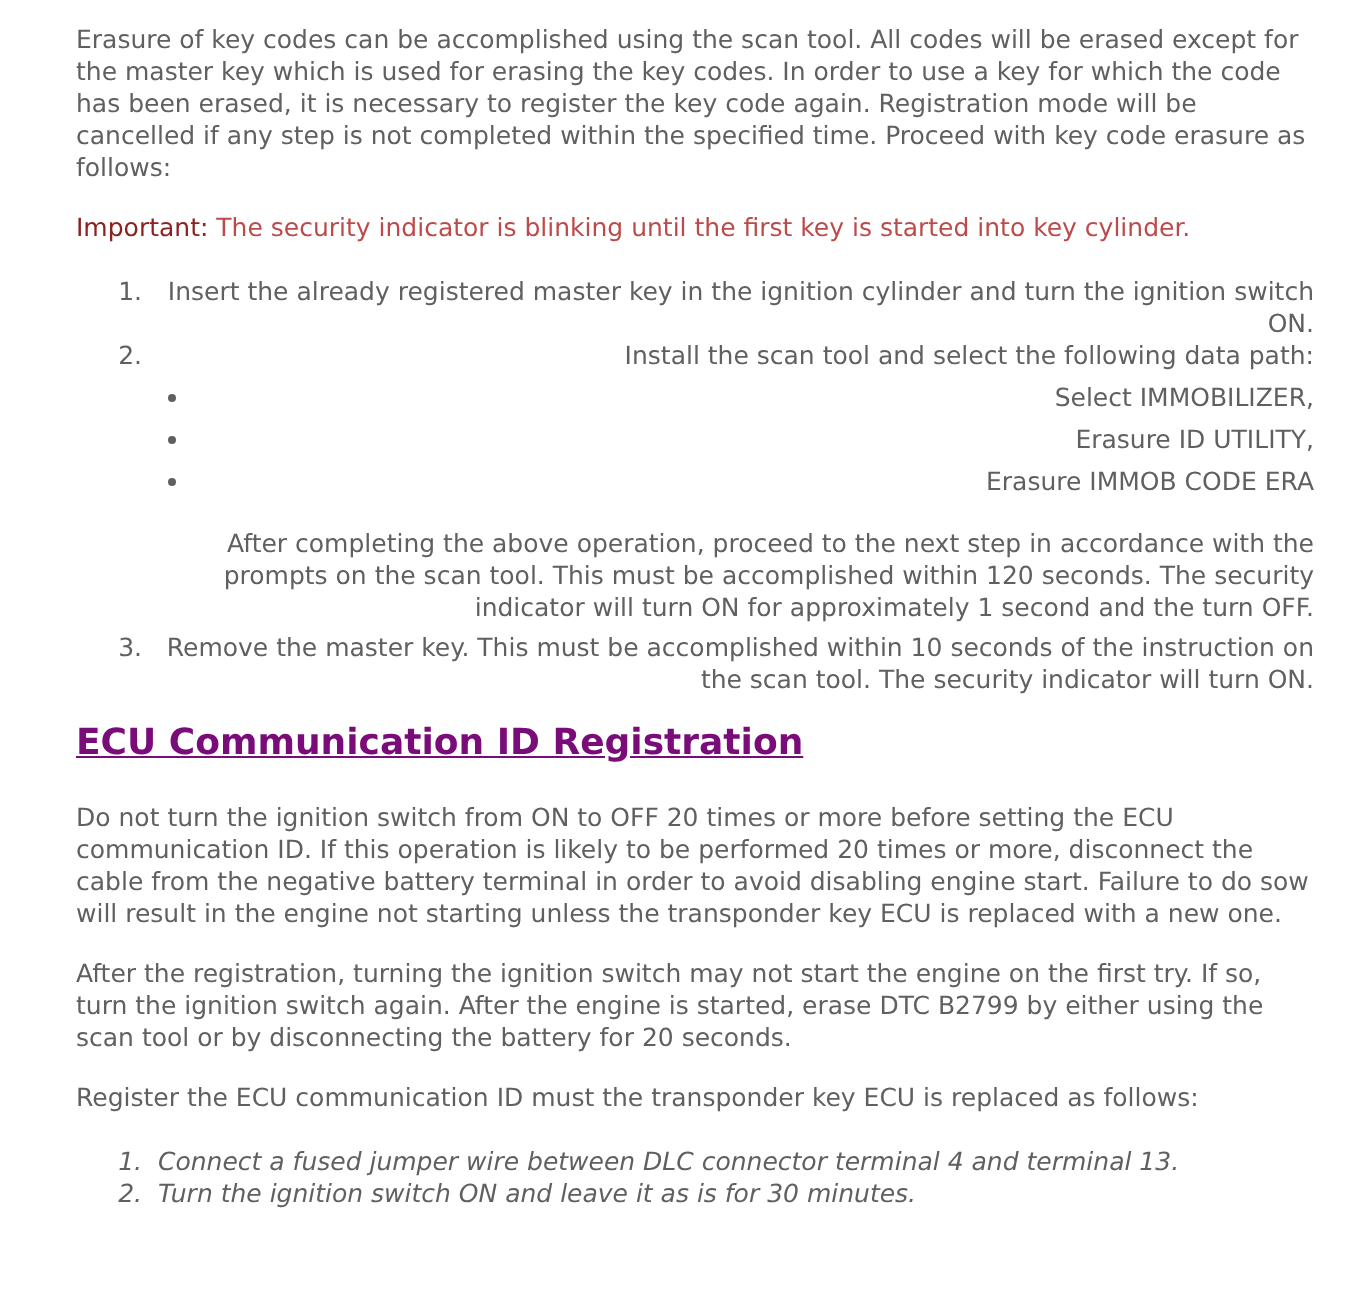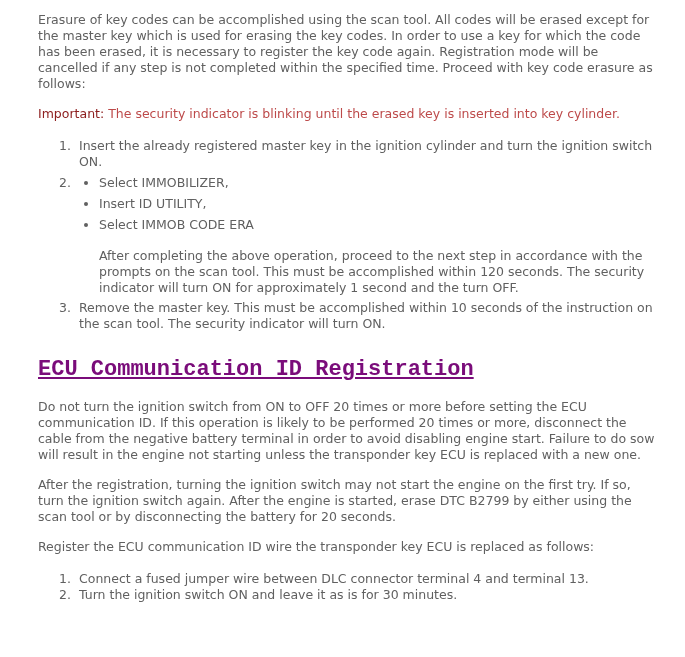--- a/index.html
+++ b/index.html
@@ -25,88 +25,89 @@
     line-height: 16px;
     color: var(--body-text);
   }
   p.body-para { margin: 0 0 14px 0; }
   .important-note { margin: 0 0 14px 0; color: var(--important-text); }
   .important-note strong { color: var(--important-label); font-weight: normal; }
   ol.steps {
     margin: 16px 0 0 0;
     padding-left: 37px;
     list-style: decimal;
+    text-align: right;
   }
   ol.steps > li { margin: 0; padding-left: 4px; }
   ul.sub-bullets {
     margin: 5px 0 15px 0;
     padding-left: 20px;
     list-style: disc;
   }
   ul.sub-bullets > li { margin: 0 0 5px 0; }
   p.step-note { margin: 6px 0 4px 20px; }
   h2.section-heading {
-    margin: 30px 0 21px 0;
-    font-size: 22px;
+    margin: 16px 0 21px 0;
+    font-size: 18px;
     font-weight: bold;
     color: var(--heading);
     text-decoration: underline;
     letter-spacing: 0px;
-    font-family: Liberation Mono, monospace;
   }
   ol.steps-bottom {
     margin: 16px 0 0 0;
     padding-left: 37px;
     list-style: decimal;
   }
-  ol.steps-bottom > li { margin: 0; padding-left: 4px; }
+  ol.steps-bottom > li { margin: 0; padding-left: 4px; font-style: italic; }
 </style>
 </head>
 <body>
 
 <div class="page">
 
   <p class="body-para">Erasure of key codes can be accomplished using the scan tool. All codes will be erased except for the master key which is used for erasing the key codes. In order to use a key for which the code has been erased, it is necessary to register the key code again. Registration mode will be cancelled if any step is not completed within the specified time. Proceed with key code erasure as follows:</p>
 
   <p class="important-note">
     <strong>Important:</strong>
-    <span>The security indicator is blinking until the erased key is inserted into key cylinder.</span>
+    <span>The security indicator is blinking until the first key is started into key cylinder.</span>
   </p>
 
   <ol class="steps">
     <li>
       <span>Insert the already registered master key in the ignition cylinder and turn the ignition switch ON.</span>
     </li>
     <li>
+      <span>Install the scan tool and select the following data path:</span>
       <ul class="sub-bullets">
         <li>
           <span>Select IMMOBILIZER,</span>
         </li>
         <li>
-          <span>Insert ID UTILITY,</span>
+          <span>Erasure ID UTILITY,</span>
         </li>
         <li>
-          <span>Select IMMOB CODE ERA</span>
+          <span>Erasure IMMOB CODE ERA</span>
         </li>
       </ul>
       <p class="step-note">After completing the above operation, proceed to the next step in accordance with the prompts on the scan tool. This must be accomplished within 120 seconds. The security indicator will turn ON for approximately 1 second and the turn OFF.</p>
     </li>
     <li>
       <span>Remove the master key. This must be accomplished within 10 seconds of the instruction on the scan tool. The security indicator will turn ON.</span>
     </li>
   </ol>
 
   <h2 class="section-heading">ECU Communication ID Registration</h2>
 
 
   <p class="body-para">Do not turn the ignition switch from ON to OFF 20 times or more before setting the ECU communication ID. If this operation is likely to be performed 20 times or more, disconnect the cable from the negative battery terminal in order to avoid disabling engine start. Failure to do sow will result in the engine not starting unless the transponder key ECU is replaced with a new one.</p>
 
   <p class="body-para">After the registration, turning the ignition switch may not start the engine on the first try. If so, turn the ignition switch again. After the engine is started, erase DTC B2799 by either using the scan tool or by disconnecting the battery for 20 seconds.</p>
 
-  <p class="body-para">Register the ECU communication ID wire the transponder key ECU is replaced as follows:</p>
+  <p class="body-para">Register the ECU communication ID must the transponder key ECU is replaced as follows:</p>
 
   <ol class="steps-bottom">
     <li>
       <span>Connect a fused jumper wire between DLC connector terminal 4 and terminal 13.</span>
     </li>
     <li>
       <span>Turn the ignition switch ON and leave it as is for 30 minutes.</span>
     </li>
 
   </ol>

